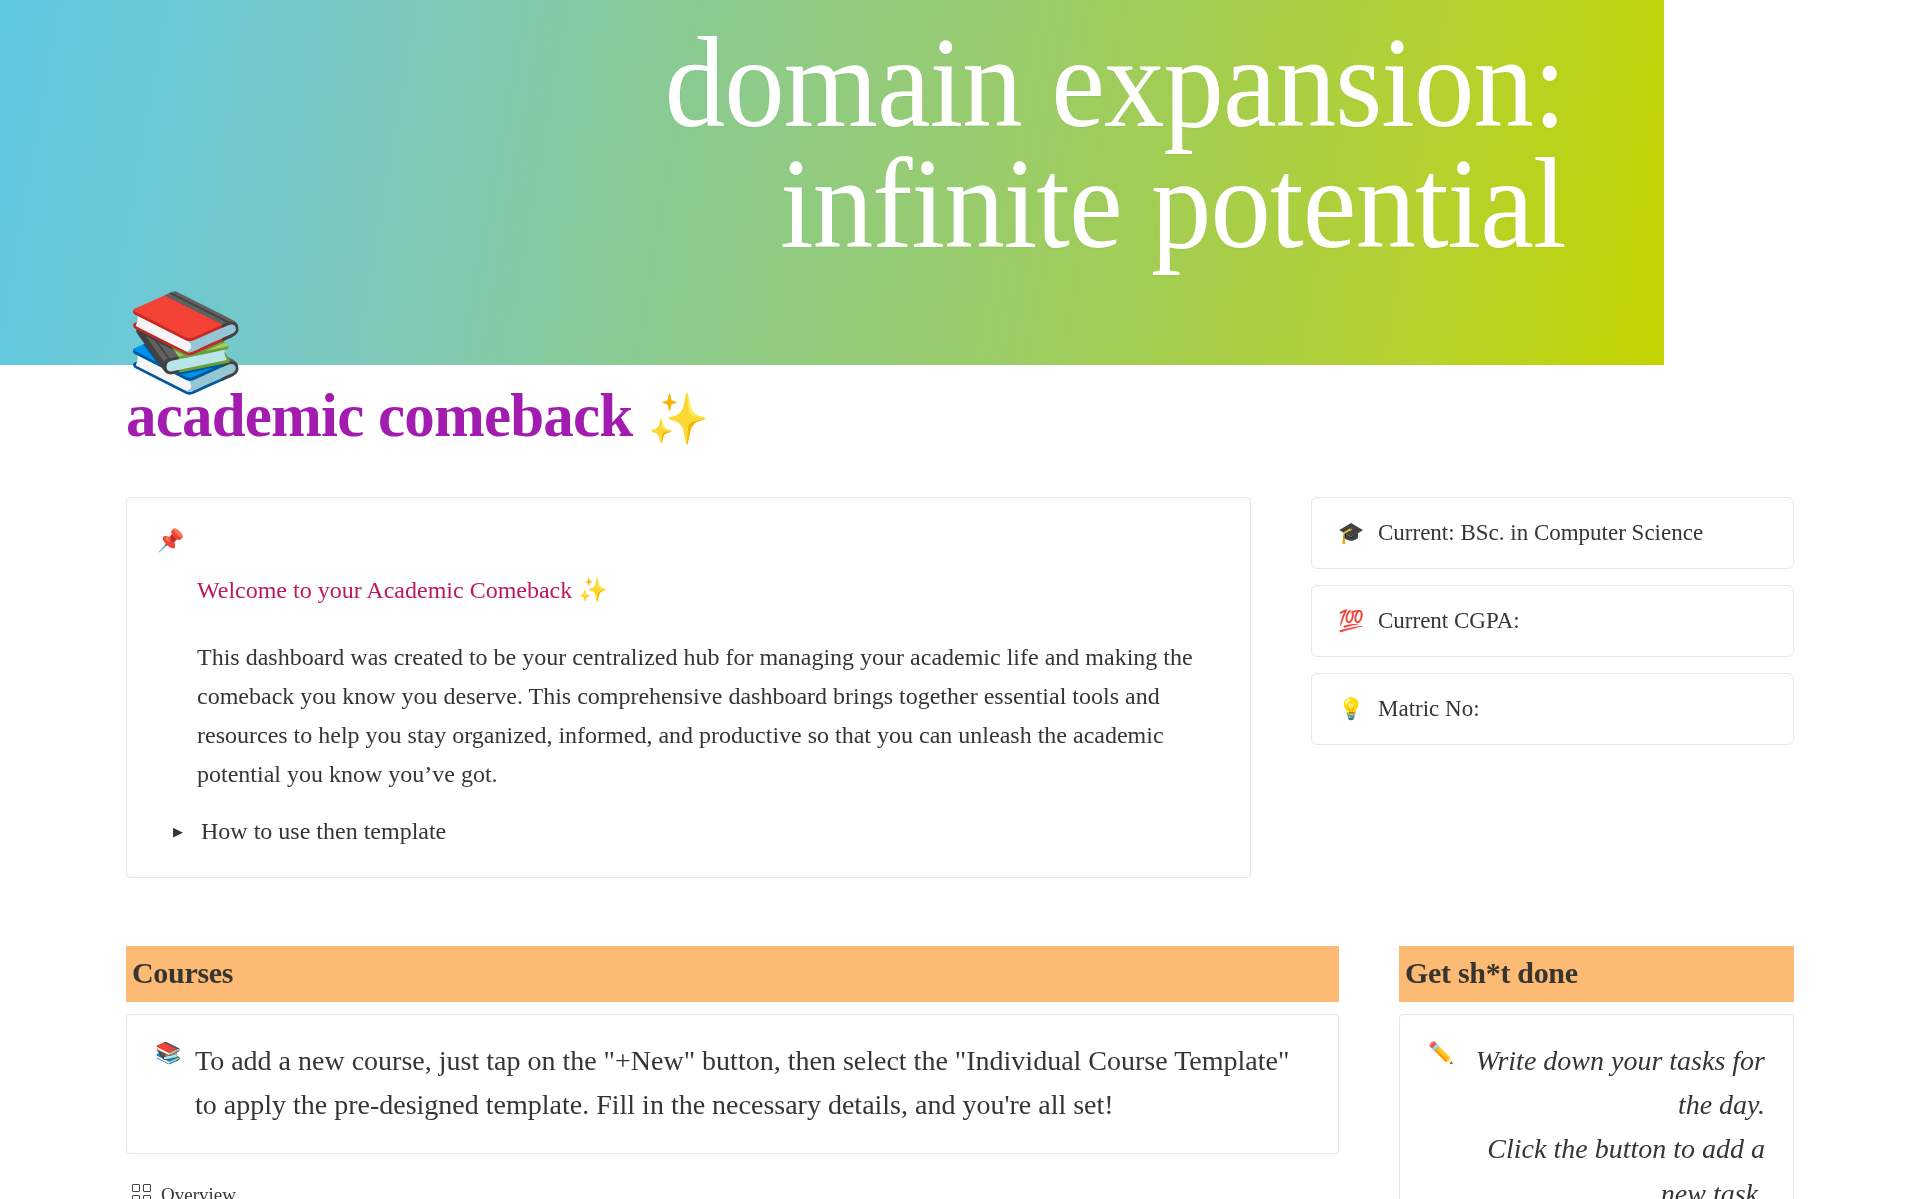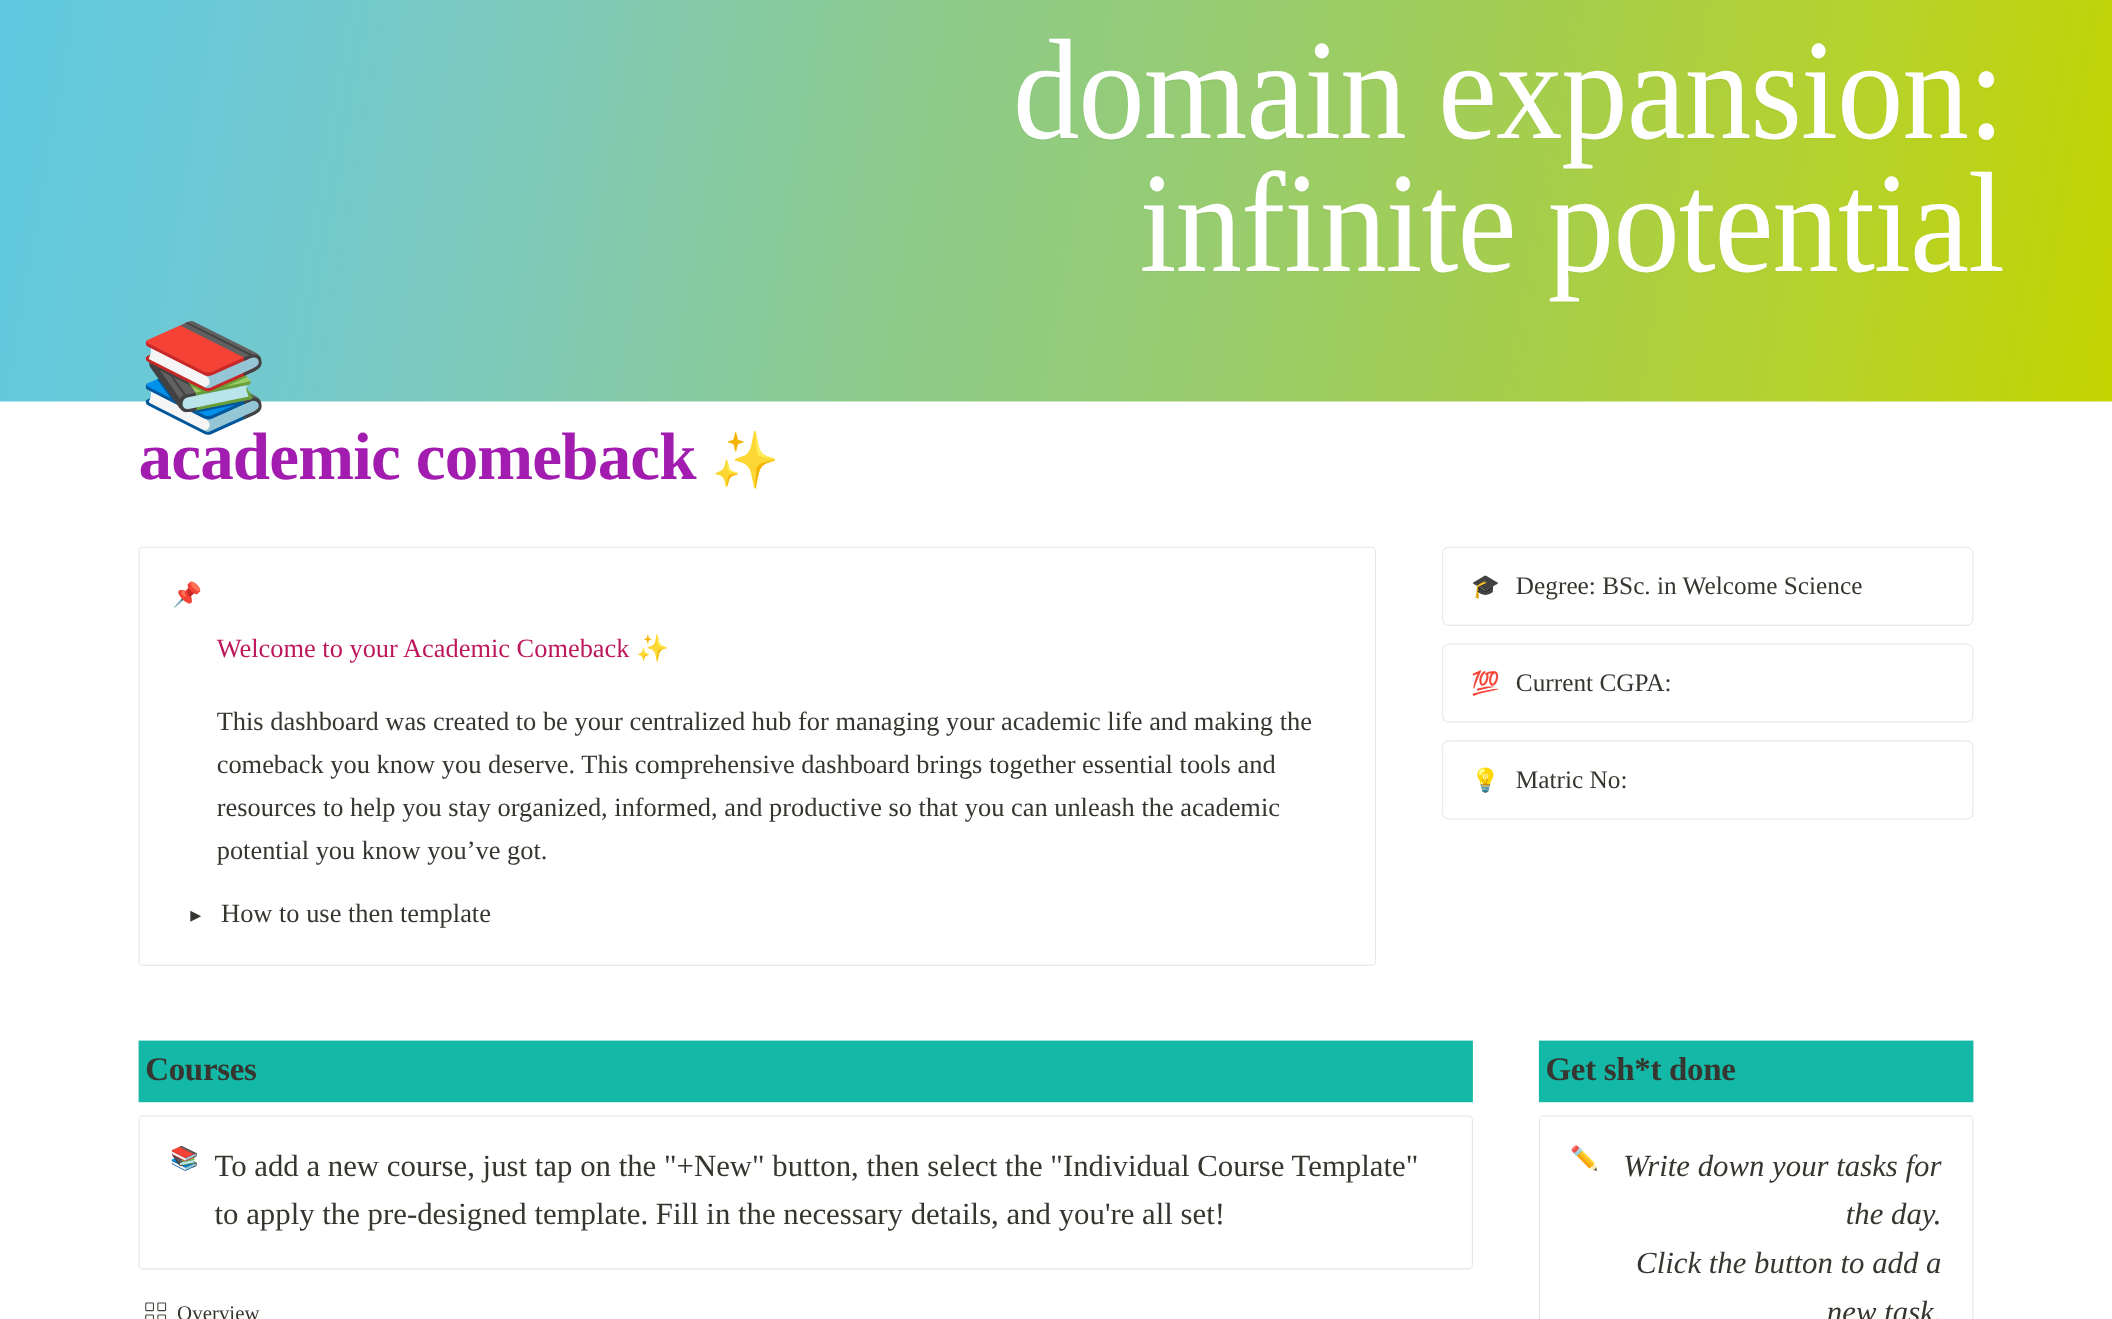--- a/index.html
+++ b/index.html
@@ -13,21 +13,21 @@
 
   body {
     font-family: "Liberation Serif", "DejaVu Serif", serif;
     color: #37352f;
     -webkit-font-smoothing: antialiased;
   }
 
   
   .cover {
     position: relative;
-    width: 1920px;
+    width: 1664px;
     height: 365px;
     background: linear-gradient(100deg,
         #5ec9e0 0%,
         #6ec9d4 12%,
         #7fc9b8 26%,
         #8ccb8e 42%,
         #98cc6e 58%,
         #a6ce4c 72%,
         #b6d22c 86%,
         #c3d400 100%);
@@ -185,21 +185,21 @@
     display: flex;
     gap: 60px;
     margin-top: 68px;
     align-items: flex-start;
   }
 
   .col-left { flex: 0 0 1213px; width: 1213px; }
   .col-right { flex: 1 1 auto; min-width: 0; }
 
   .section-header {
-    background: #14b8a6;
+    background: #fdba74;
     padding: 10px 0 12px 6px;
     font-size: 30px;
     font-weight: 700;
     letter-spacing: -0.3px;
     color: #37352f;
     font-family: "Liberation Serif", "DejaVu Serif", serif;
   }
 
   .section-callout {
     border: 1px solid #e6e6e4;
@@ -310,21 +310,21 @@
       </div>
       <div class="toggle-row">
         <span class="toggle-arrow">▶</span>
         <span class="toggle-label">How to use then template</span>
       </div>
     </div>
 
     <div class="info-col">
       <div class="info-card">
         <span class="info-emoji">🎓</span>
-        <span class="info-label">Degree: BSc. in Welcome Science</span>
+        <span class="info-label">Current: BSc. in Computer Science</span>
       </div>
       <div class="info-card">
         <span class="info-emoji">💯</span>
         <span class="info-label">Current CGPA:</span>
       </div>
       <div class="info-card">
         <span class="info-emoji">💡</span>
         <span class="info-label">Matric No:</span>
       </div>
     </div>

